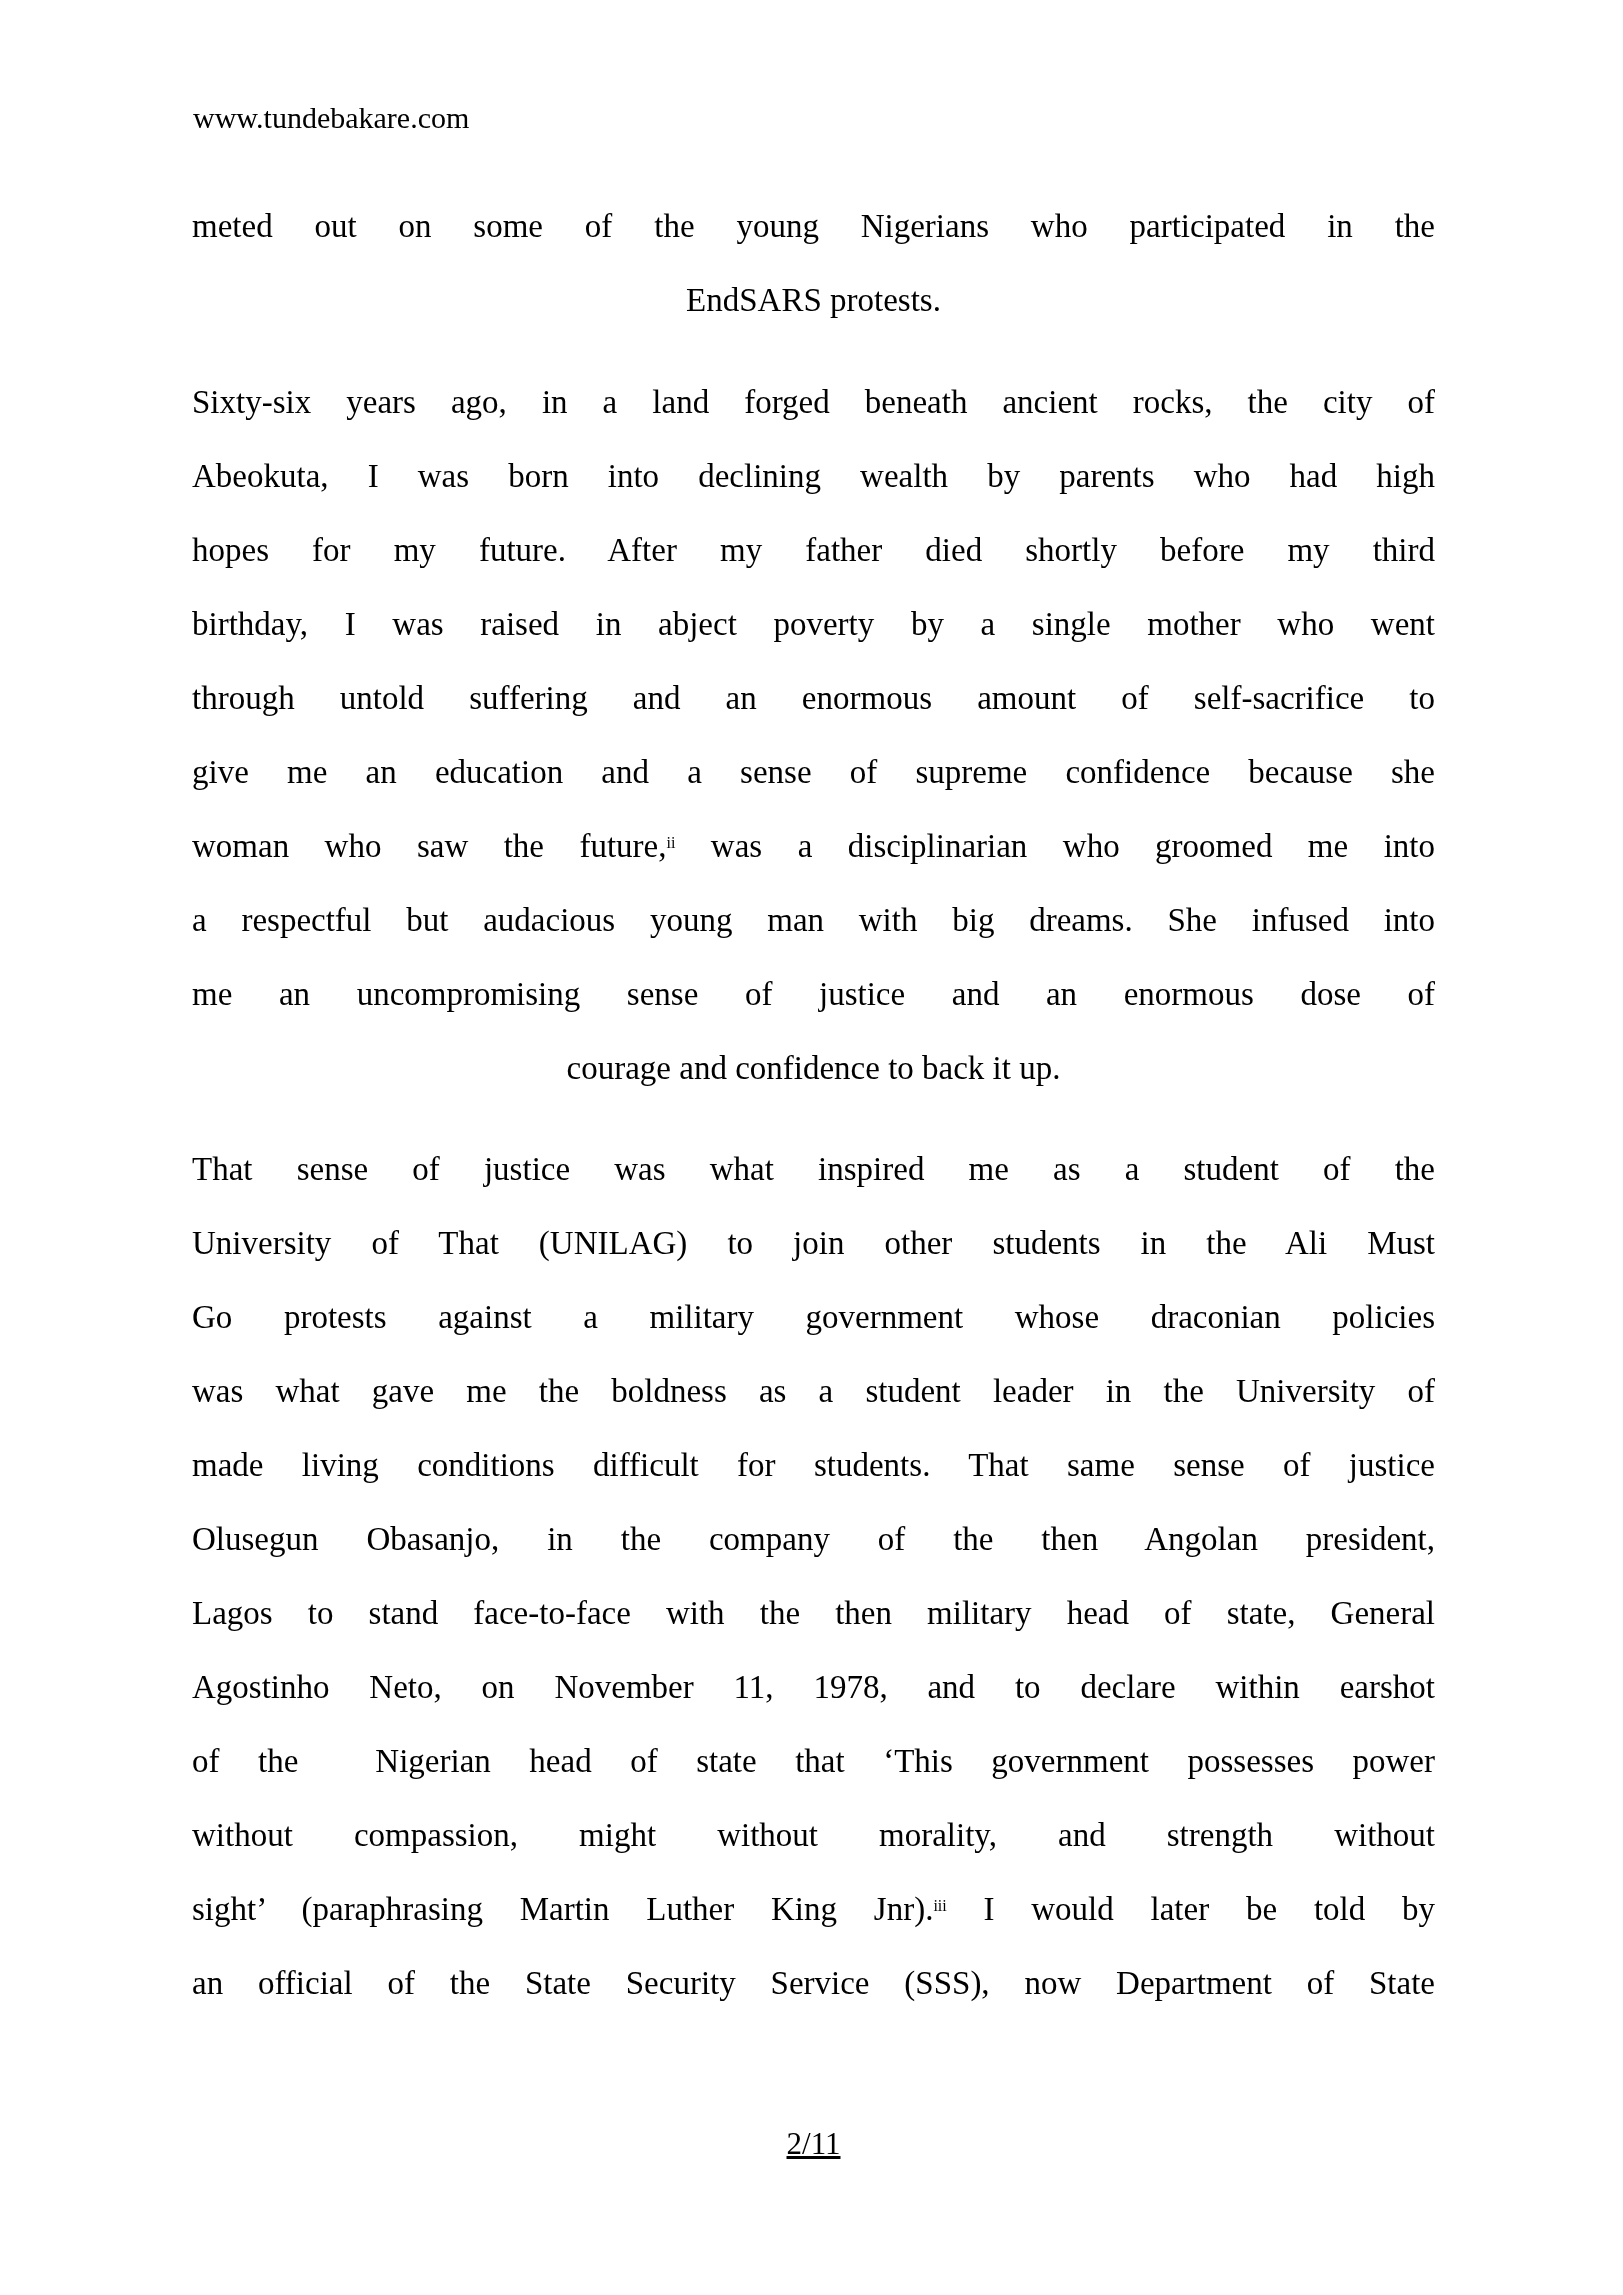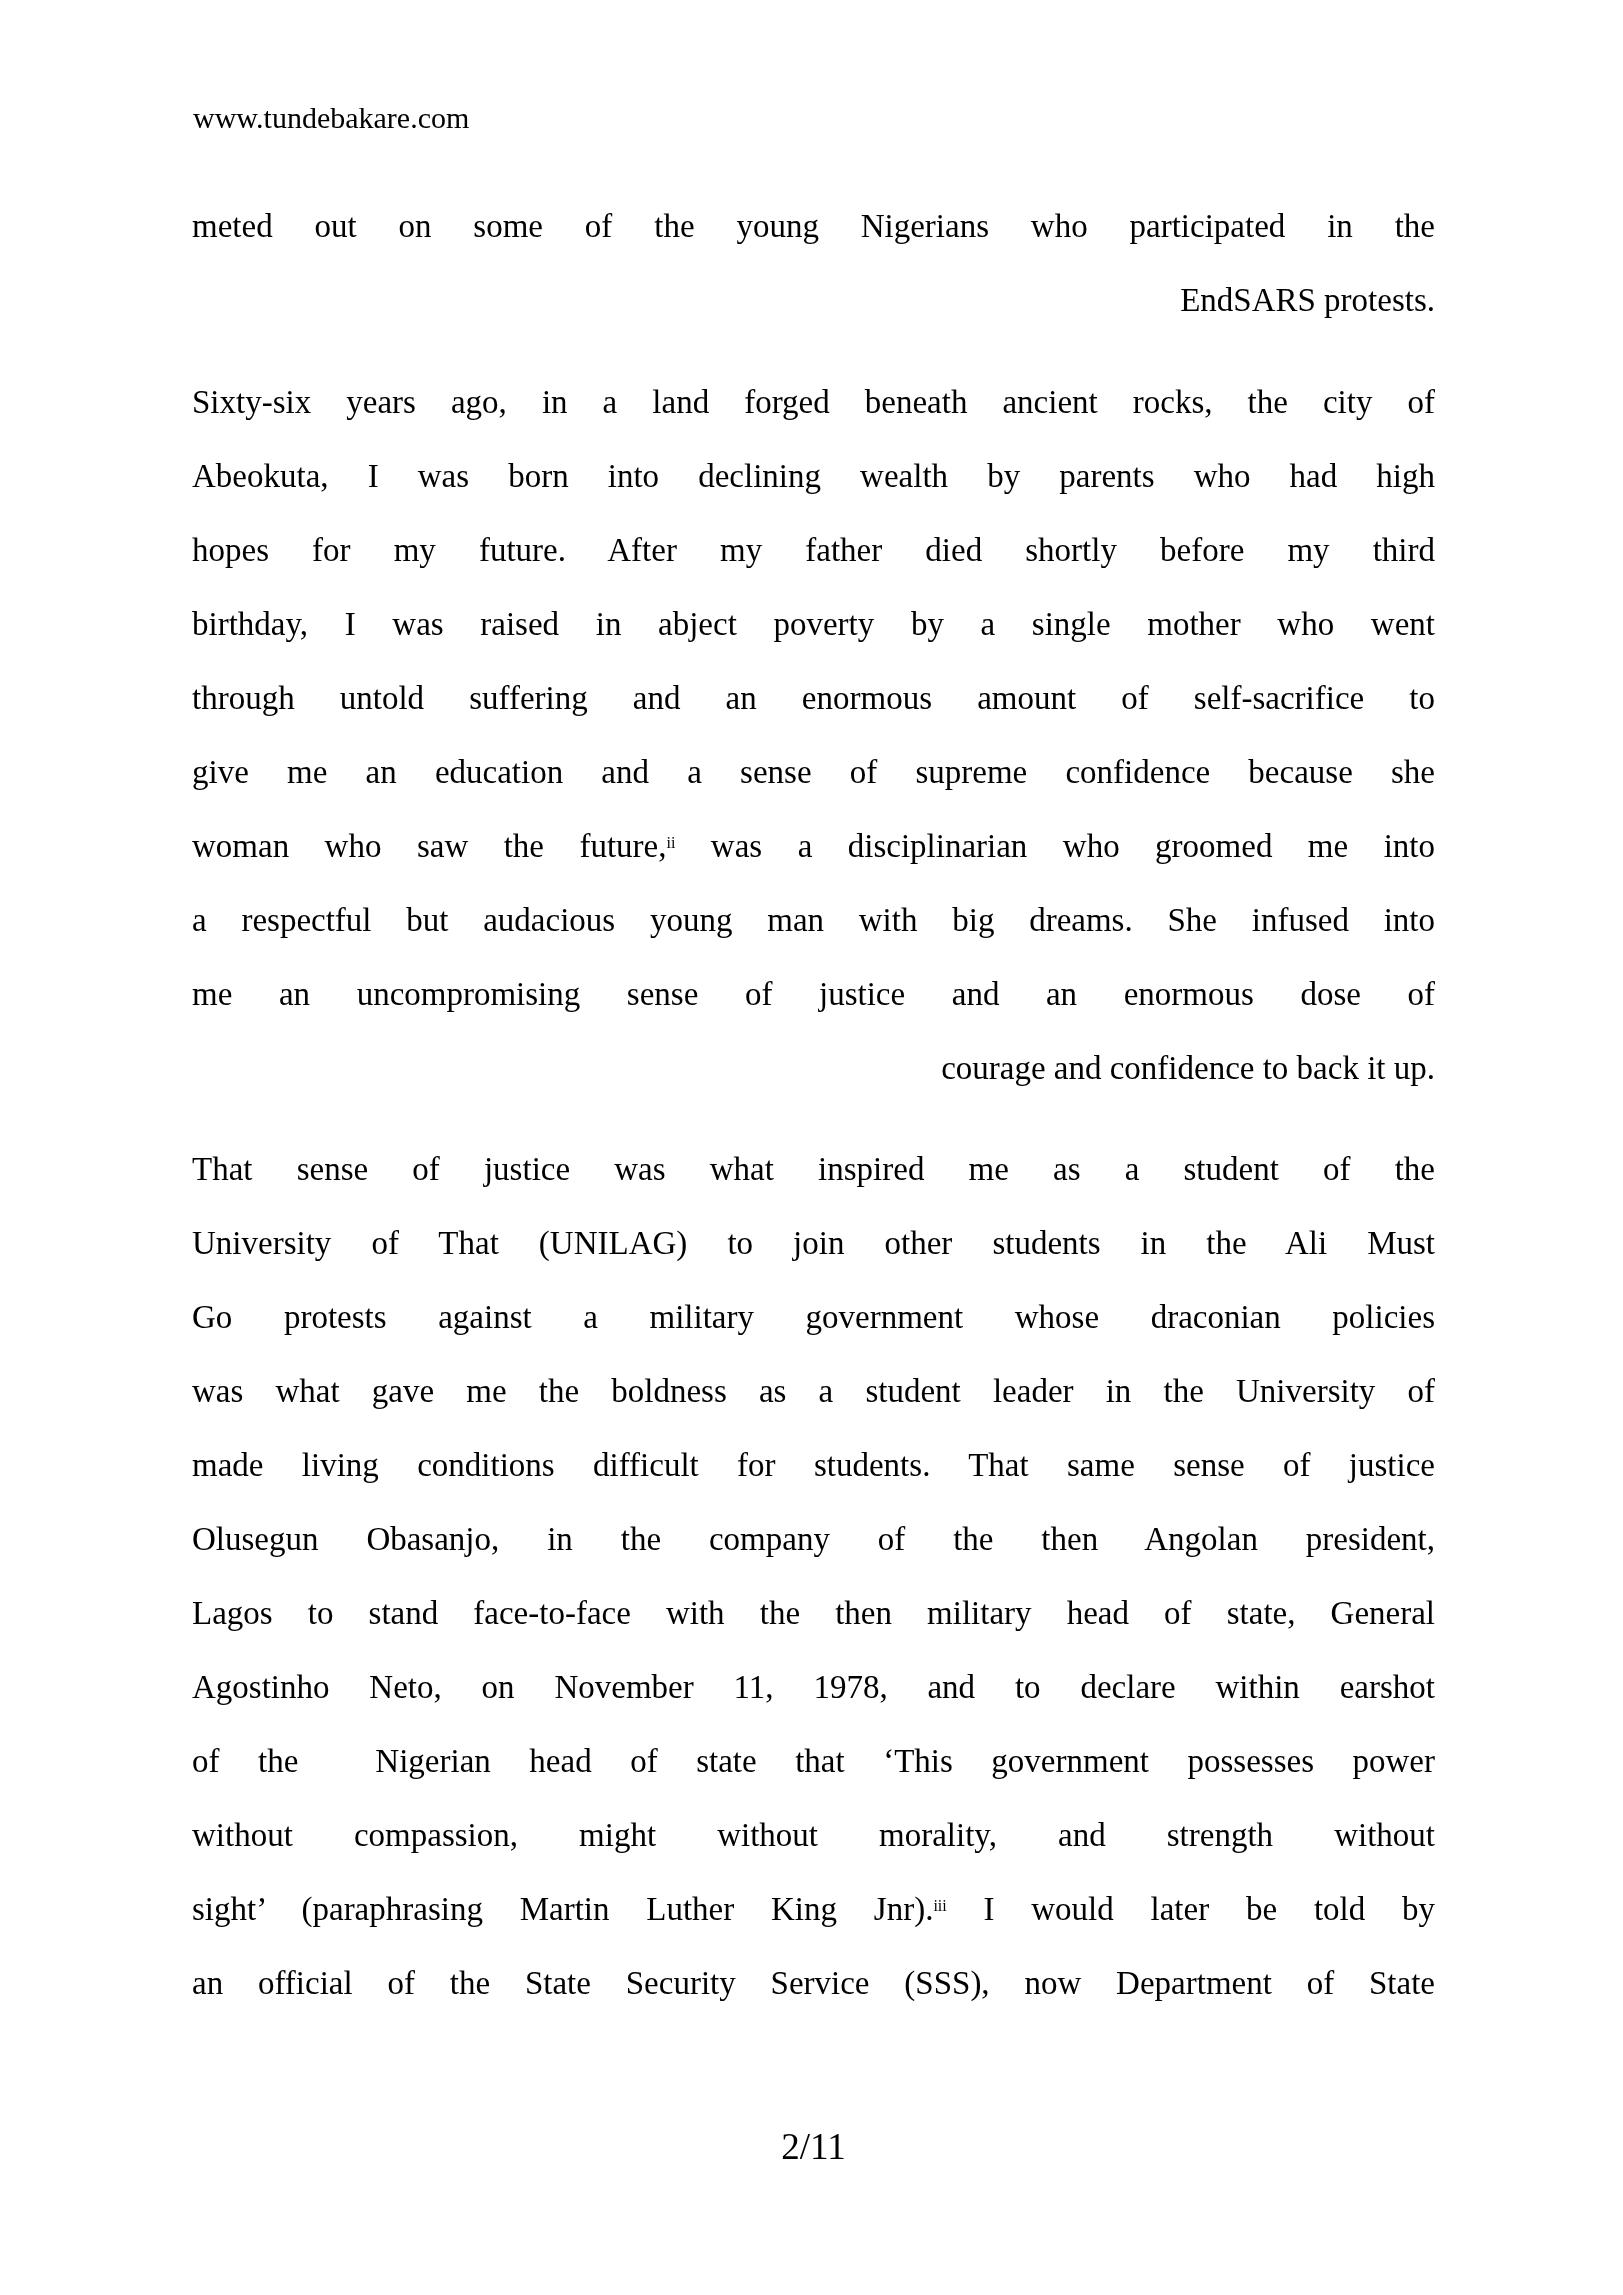--- a/index.html
+++ b/index.html
@@ -30,41 +30,42 @@
     left: 192px;
     top: 189px;
     width: 1243px;
     font-size: 33px;
   }
   .paragraph {
     margin: 0 0 27.5px 0;
   }
   .line {
     line-height: 74px;
-    text-align: right;
+    text-align: center;
   }
   .line.justified {
     text-align: justify;
     text-align-last: justify;
   }
   sup.endnote {
     font-size: 16px;
     line-height: 0;
     position: relative;
     top: -0.55em;
     vertical-align: baseline;
   }
   .footer {
     position: absolute;
     left: 192px;
     top: 2125px;
     width: 1243px;
     text-align: center;
-    font-size: 37px;
+    font-size: 31px;
     line-height: 1.2;
+    text-decoration: underline;
   }
 </style>
 </head>
 <body>
 
 <div class="page">
   <div class="header">www.tundebakare.com</div>
 
   <div class="body-text">
       <div class="paragraph">

